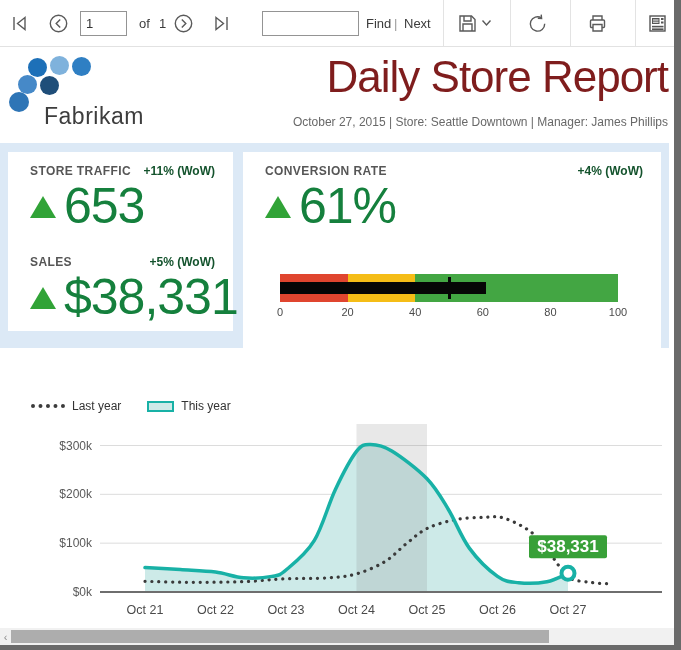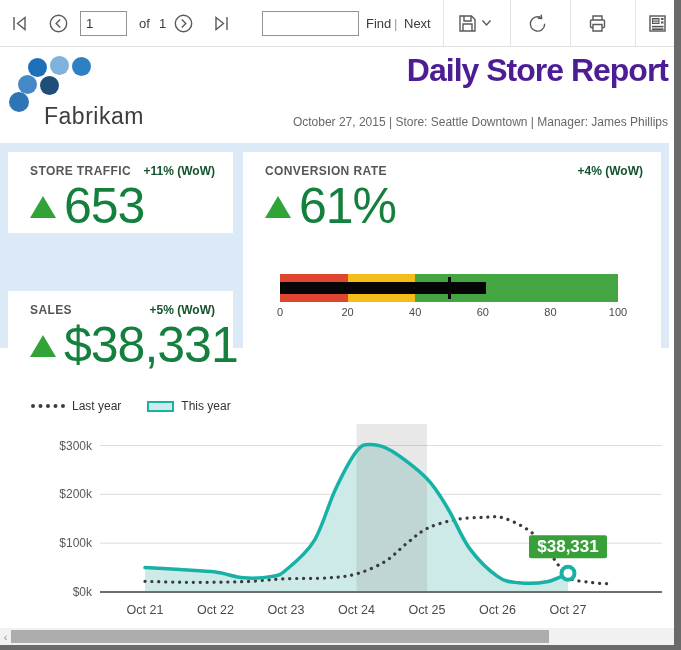--- a/index.html
+++ b/index.html
@@ -12,28 +12,28 @@
   .tb-btn { position:absolute; width:26px; height:26px; top:10px; background:none; border:none; cursor:pointer; display:flex; align-items:center; justify-content:center; }
   .tb-btn svg { stroke:#5a5a5a; fill:none; stroke-width:1.4; }
   .tb-sep { position:absolute; top:0; width:1px; height:46px; background:#e3e3e3; }
   .tb-input { position:absolute; top:11px; height:25px; border:1px solid #949494; font-size:13px; color:#333; padding:0 5px; font-family:"Liberation Sans",sans-serif; }
   .tb-text { position:absolute; top:16px; font-size:13px; color:#3c3c3c; }
   .tb-link { cursor:pointer; }
 
   
   .logo-dot { position:absolute; border-radius:50%; }
   .logo-text { position:absolute; left:44px; top:103px; font-size:23px; color:#3d3d3d; letter-spacing:.5px; }
-  .report-title { position:absolute; right:13px; top:52px; font-size:32px; font-weight:700; letter-spacing:-1px; color:#4c1d95; white-space:nowrap; }
+  .report-title { position:absolute; right:13px; top:52px; font-size:44px; font-weight:400; letter-spacing:-1px; color:#7f1d1d; white-space:nowrap; }
   .report-subtitle { position:absolute; right:13px; top:115px; font-size:12px; color:#686868; white-space:nowrap; }
 
   
   .kpi-panel { position:absolute; left:0; top:143px; width:669px; height:205px; background:#dce9f6; }
   .card { position:absolute; background:#fff; padding:12px 18px 8px 22px; }
-  .card-traffic { left:8px; top:9px; width:225px; height:81px; }
-  .card-sales { left:8px; top:100px; width:225px; height:88px;margin-top:48px; }
+  .card-traffic { left:8px; top:9px; width:225px; height:100px; }
+  .card-sales { left:8px; top:100px; width:225px; height:88px; }
   .card-conversion { left:243px; top:9px; width:418px; height:202px; }
   .card-head { display:flex; justify-content:space-between; align-items:baseline; }
   .card-label { font-size:12px; font-weight:bold; color:#565656; letter-spacing:.4px; }
   .card-delta { font-size:12px; font-weight:bold; color:#14532d; }
   .card-value-row { display:flex; align-items:center; gap:8px; margin-top:5px; }
   .tri-up { width:0; height:0; border-left:13px solid transparent; border-right:13px solid transparent; border-bottom:22px solid #31a337; }
   .big-number { font-size:50px; font-weight:300; letter-spacing:-1px; color:#15803d; line-height:.95; white-space:nowrap; }
 
   
   .bullet { position:absolute; left:37px; top:122px; width:338px; }

